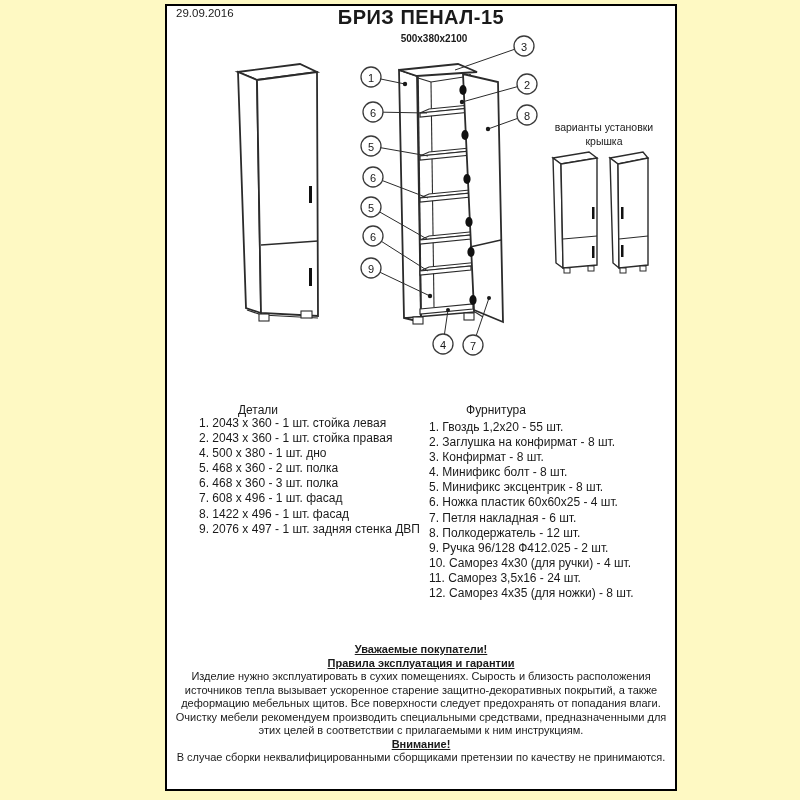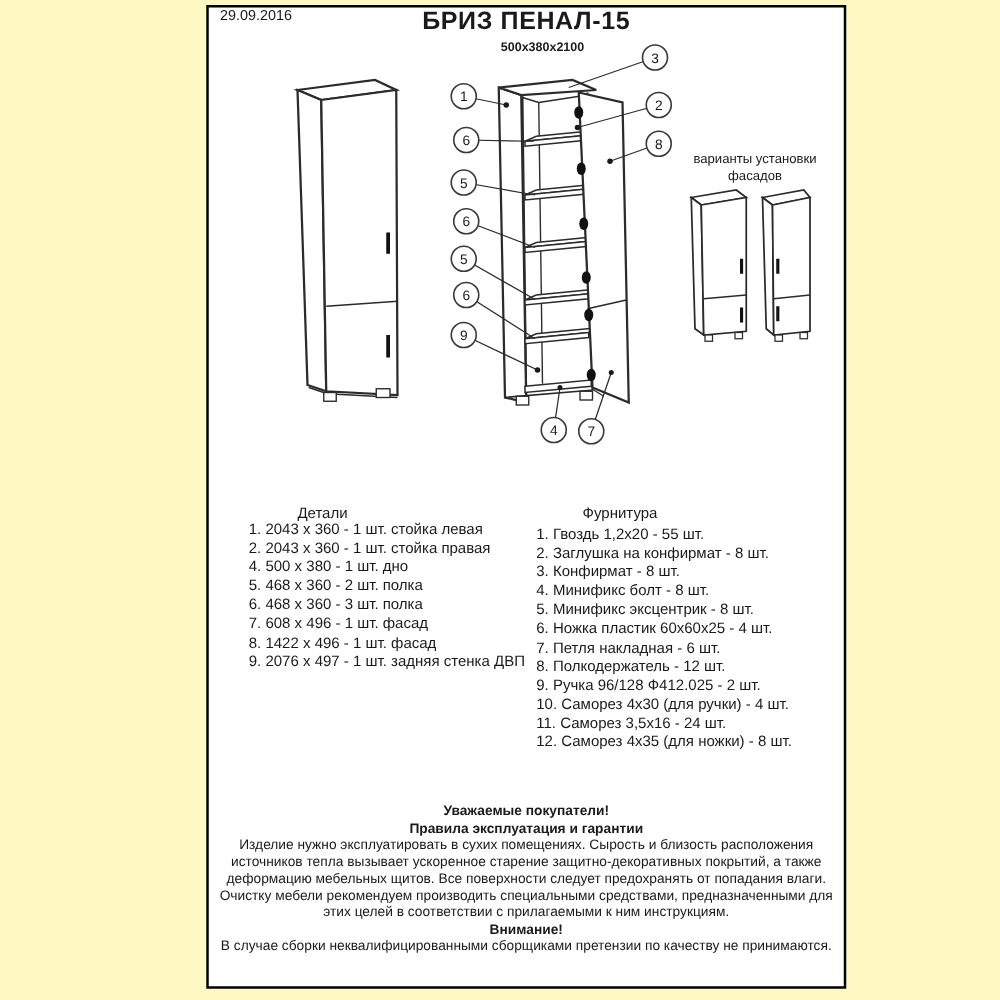--- a/index.html
+++ b/index.html
@@ -12,21 +12,21 @@
   .title{left:165px;top:6px;width:512px;text-align:center;font-size:20px;font-weight:bold;letter-spacing:.5px;}
   .subtitle{left:165px;top:33px;width:498px;text-align:center;font-size:10px;font-weight:bold;margin-left:20px;}
   .variants-label{left:548px;top:120px;width:112px;text-align:center;font-size:10.5px;line-height:14px;}
   .col-title{font-size:12px;text-align:center;}
   .list{font-size:12px;line-height:15.1px;white-space:nowrap;}
   .parts-title{left:228px;top:403px;width:60px;}
   .parts-list{left:199px;top:416px;}
   .hw-title{left:429px;top:403px;width:134px;}
   .hw-list{left:429px;top:420px;}
   .notice{left:168px;top:643px;width:506px;text-align:center;font-size:11px;line-height:13.5px;}
-  .notice .b{font-weight:bold;}
+  .notice .b{font-weight:bold;text-decoration:underline;}
   svg.drawings{position:absolute;left:0;top:0;}
   svg .ln{stroke:#2b2b2b;fill:none;}
   svg .panel{fill:#fff;stroke:#2b2b2b;}
   svg .co-circle{fill:#fff;stroke:#3a3a3a;stroke-width:1.3;}
   svg .co-text{font-family:"Liberation Sans",sans-serif;font-size:11px;fill:#1a1a1a;
                text-anchor:middle;dominant-baseline:central;}
   svg .leader{stroke:#2b2b2b;stroke-width:1;fill:none;}
   svg .dot{fill:#1a1a1a;}
   svg .hw{fill:#111;}
 </style>
@@ -163,21 +163,21 @@
       <line class="ln" stroke-width="1.1" x1="619" y1="239" x2="648" y2="236"></line>
       <rect class="hw" x="621" y="207" width="2.5" height="12"></rect>
       <rect class="hw" x="621" y="245" width="2.5" height="12"></rect>
       <rect class="panel" stroke-width="1" x="620" y="268" width="6" height="5"></rect>
       <rect class="panel" stroke-width="1" x="640" y="266" width="6" height="5"></rect>
     </g>
   </svg>
 
   <div class="abs variants-label">
     <div>варианты установки</div>
-    <div>фасадов</div>
+    <div>крышка</div>
   </div>
 
   <div class="abs col-title parts-title">Детали</div>
   <div class="abs list parts-list">
     <div>1. 2043 x 360 - 1 шт. стойка левая</div>
     <div>2. 2043 x 360 - 1 шт. стойка правая</div>
     <div>4. 500 x 380 - 1 шт. дно</div>
     <div>5. 468 x 360 - 2 шт. полка</div>
     <div>6. 468 x 360 - 3 шт. полка</div>
     <div>7. 608 x 496 - 1 шт. фасад</div>

